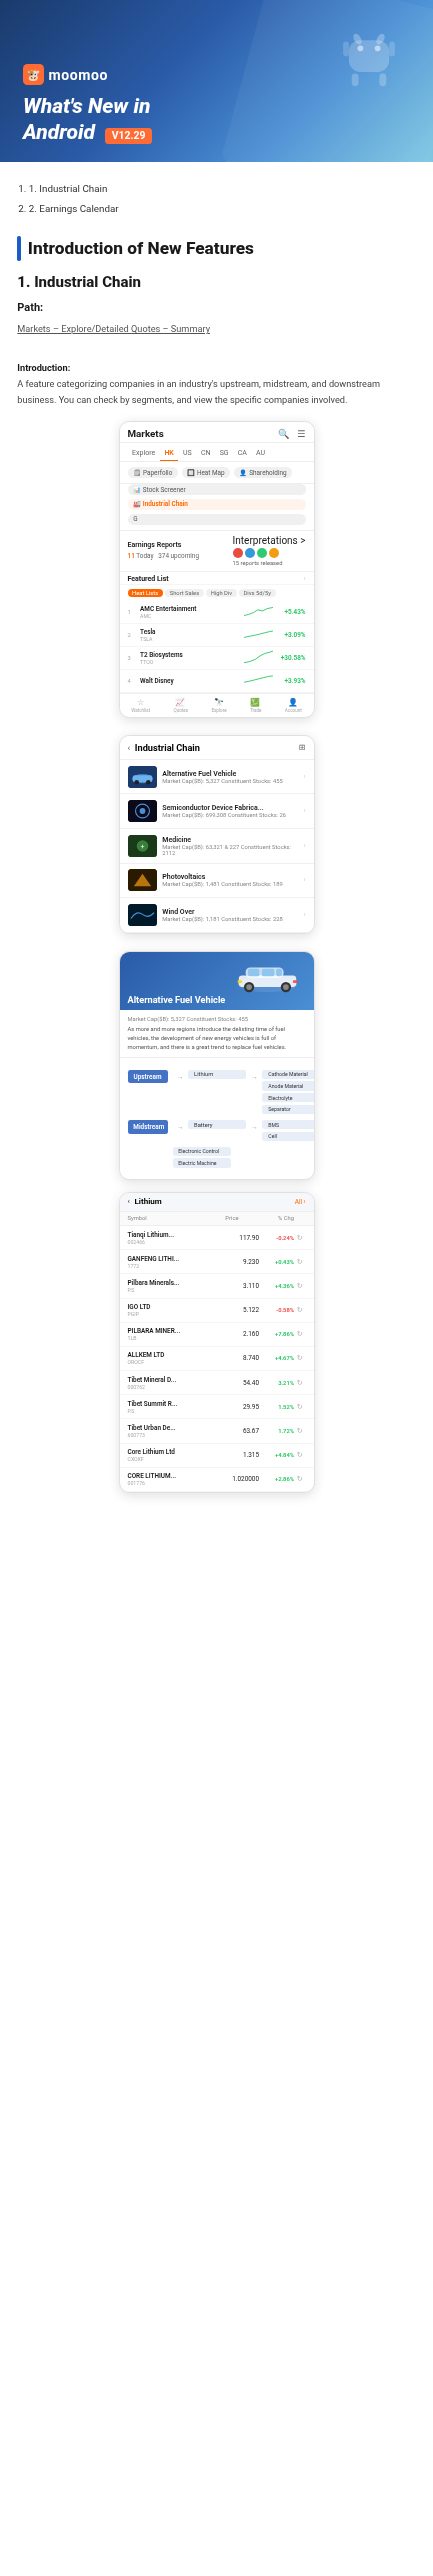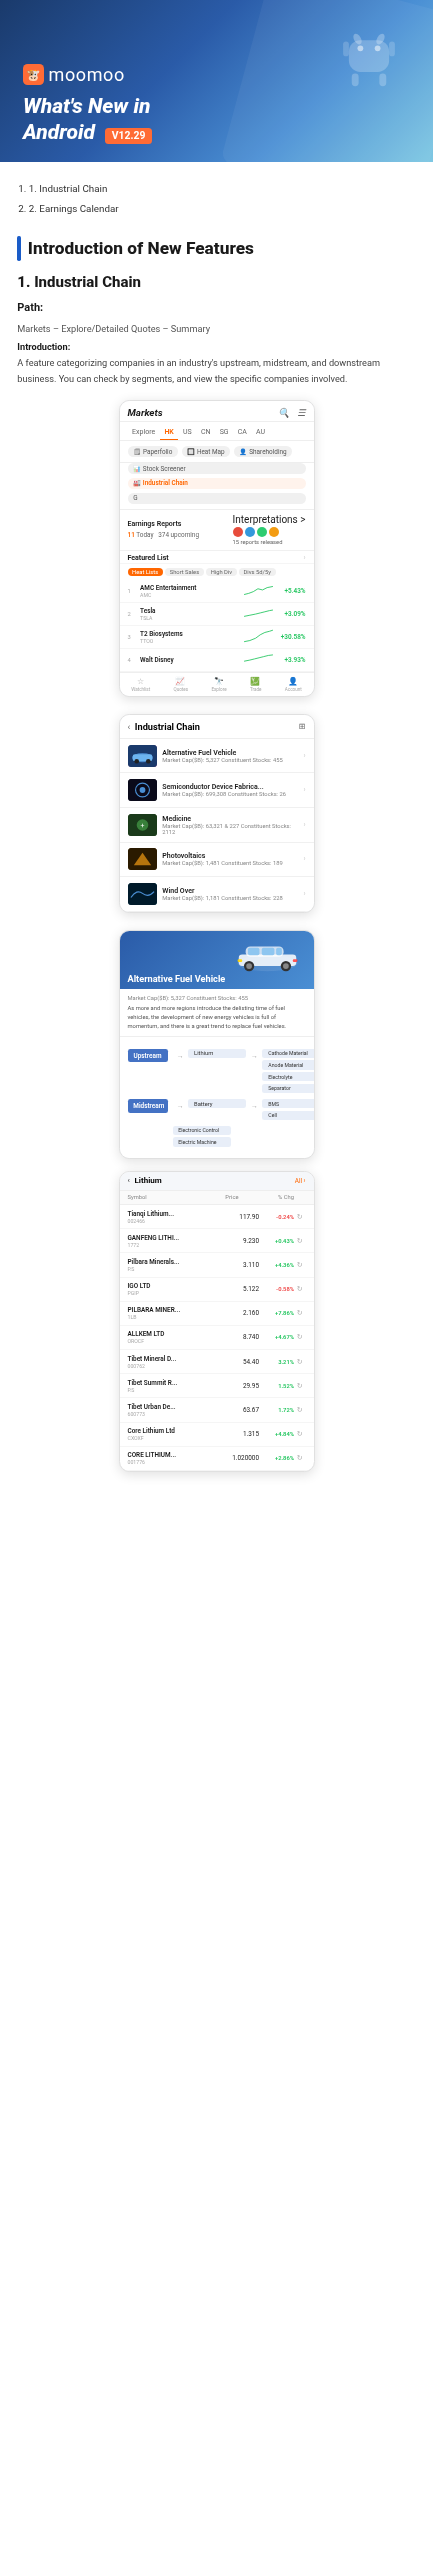--- a/index.html
+++ b/index.html
@@ -44,22 +44,22 @@
       height: 21px;
       background: #ff6b35;
       border-radius: 4.6px;
       display: flex;
       align-items: center;
       justify-content: center;
       font-size: 11.5px;
     }
     .hero-logo-text {
       color: white;
-      font-size: 18px;
-      font-weight: 400;
+      font-size: 14px;
+      font-weight: 700;
       letter-spacing: 0.6px;
       text-align: center;
     }
     .hero-title {
       color: white;
       font-size: 21px;
       font-weight: 800;
       font-style: italic;
       line-height: 1.2;
     }
@@ -133,22 +133,23 @@
 
     .path-label {
       font-size: 11px;
       font-weight: 700;
       color: #1a1a1a;
       margin-bottom: 8px;
     }
     .path-text {
       font-size: 9.2px;
       color: #555;
-      margin-bottom: 5px;
+      margin-bottom: 26px;
       line-height: 1.5;
+      text-decoration: underline;
     }
     .intro-label {
       font-size: 9.2px;
       font-weight: 700;
       color: #1a1a1a;
       margin-bottom: 3.5px;
     }
     .intro-text {
       font-size: 9.2px;
       color: #444;
@@ -168,21 +169,20 @@
     }
 
     
     .markets-header {
       background: white;
       padding: 5.8px 8px 3.5px;
       display: flex;
       justify-content: space-between;
       align-items: flex-start;
       border-bottom: 0.6px solid #eee;
-      font-style: italic;
     }
     .markets-title-row {
       display: flex;
       align-items: center;
       justify-content: space-between;
       width: 100%;
     }
     .markets-title {
       font-size: 9.8px;
       font-weight: 700;

